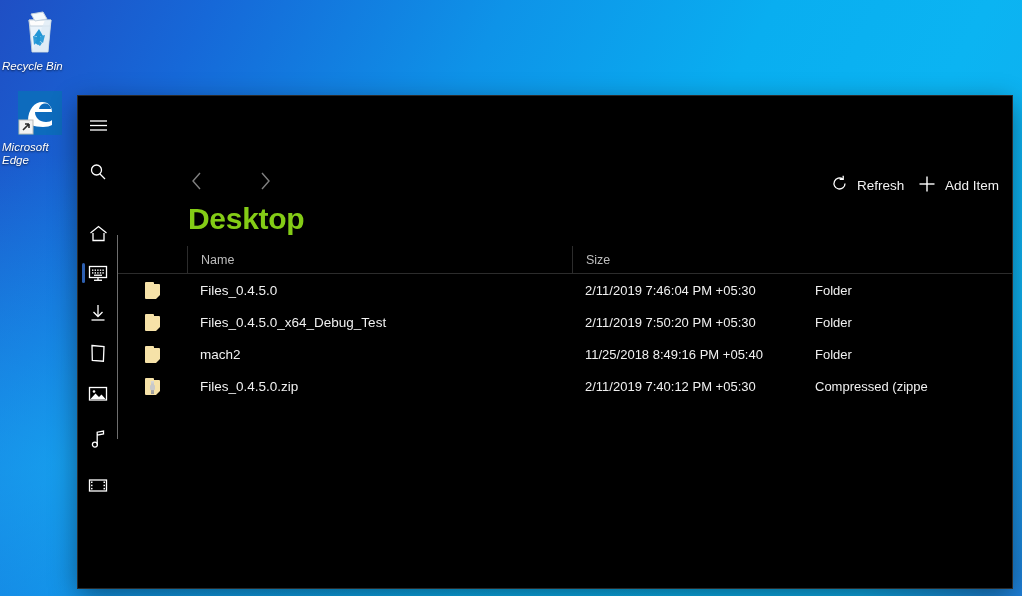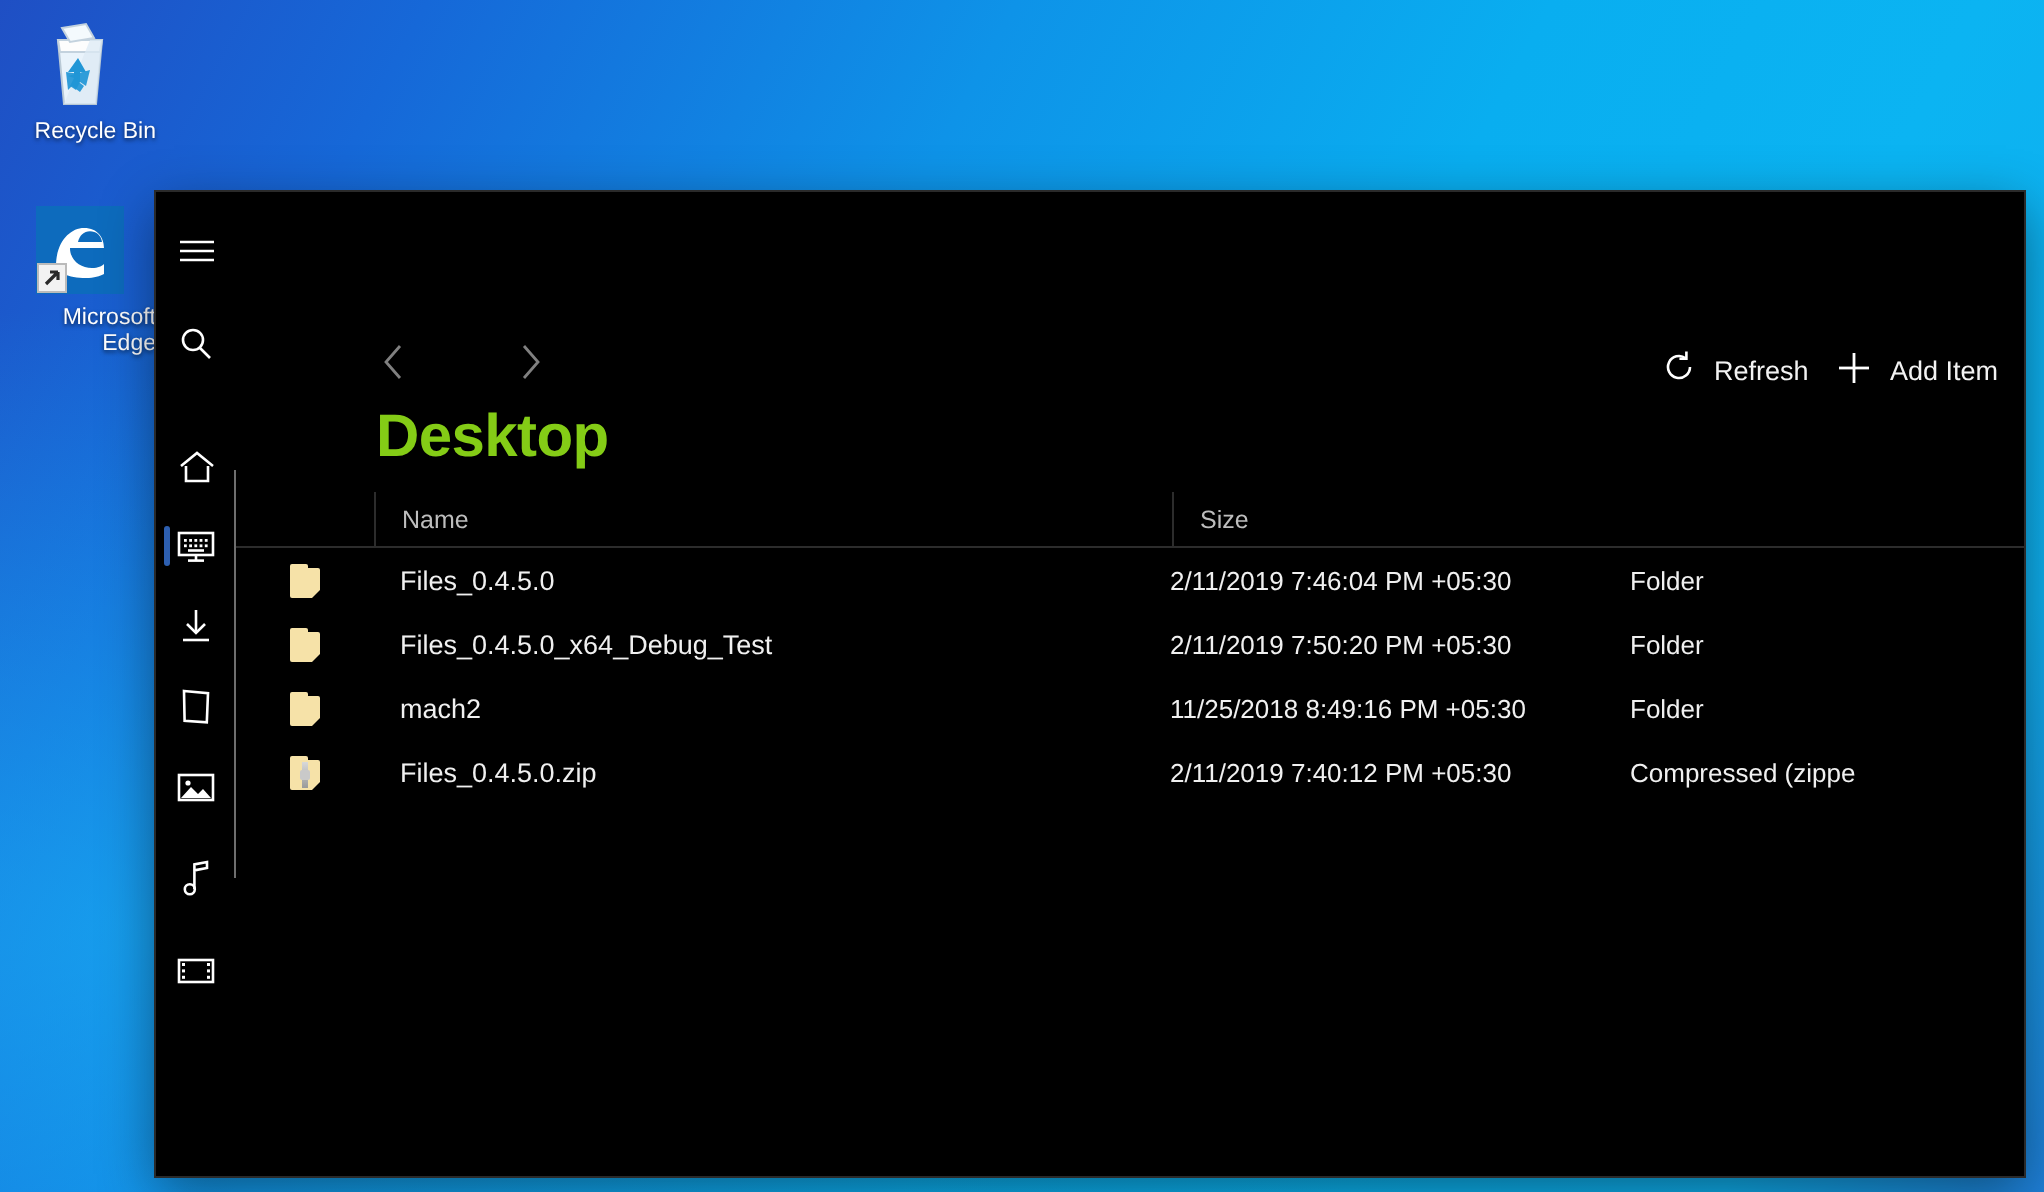--- a/index.html
+++ b/index.html
@@ -23,29 +23,30 @@
     background-color:#11a7ee;
   }
   #desktop::after{
     content:""; position:absolute; inset:0;
     background:radial-gradient(120% 95% at 8% 78%, rgba(25,190,250,.55) 0%, rgba(25,190,250,0) 55%);
     pointer-events:none;
   }
 
   
   .desk-icon{
-    position:absolute; width:76px; text-align:right; z-index:3;
+    position:absolute; width:76px; text-align:left; z-index:3;
     color:#fff; font-size:11.5px; line-height:13px;
     text-shadow:0 1px 2px rgba(0,0,0,.65);
+    font-style:italic;
   }
   .desk-icon .glyph{ height:48px; display:flex; align-items:flex-end; justify-content:center; margin-bottom:5px; }
   .desk-icon .cap{ display:block; }
 
   #icon-recycle{ left:2px; top:7px; }
-  #icon-edge{ left:2px; top:100px; }
+  #icon-edge{ left:2px; top:88px; }
 
   
   #app{
     position:absolute; left:78px; top:96px; width:934px; height:492px;
     background:#000; z-index:5;
     box-shadow:0 0 0 1px #2a2a2a, 0 8px 26px rgba(0,0,0,.45);
     display:flex; overflow:hidden;
   }
 
   
@@ -103,21 +104,21 @@
   .row{ display:flex; align-items:center; height:32px; }
   #thead{
     height:28px; color:#bdbdbd; font-size:12.5px;
     border-bottom:1px solid #2c2c2c; align-items:stretch;
   }
   #thead .cell{ display:flex; align-items:center; }
   .c-icon{ width:69px; flex:0 0 69px; display:flex; justify-content:center; }
   .c-name{ width:385px; flex:0 0 385px; padding-left:13px; }
   .c-date{ width:230px; flex:0 0 230px; padding-left:13px; }
   .c-type{ width:148px; flex:0 0 148px; padding-left:13px; }
-  .c-size{ flex:1; padding-left:13px;margin-left:14px; }
+  .c-size{ flex:1; padding-left:13px; }
   #thead .c-name, #thead .c-date, #thead .c-type, #thead .c-size{
     border-left:1px solid #2c2c2c;
   }
   .frow{ color:#f0f0f0; font-size:13.5px; height:32px; }
   .frow .c-date, .frow .c-type, .frow .c-size{ font-size:13px; }
 
   .fi{ width:15px; height:17px; position:relative; }
   .fi .body{
     position:absolute; left:0; top:2px; width:15px; height:15px;
     background:#f6e2a8; border-radius:1px;
@@ -370,21 +371,21 @@
 
         <div class="row frow">
           <div class="c-icon">
             <div class="fi">
                 <div class="tab"></div>
                 <div class="body"></div>
                 <div class="fold"></div>
               </div>
           </div>
           <div class="c-name">mach2</div>
-          <div class="c-date">11/25/2018 8:49:16 PM +05:30</div>
+          <div class="c-date">11/25/2018 8:49:16 PM +05:40</div>
           <div class="c-type">Folder</div>
           <div class="c-size"></div>
         </div>
 
         <div class="row frow">
           <div class="c-icon">
             <div class="fi">
                 <div class="tab"></div>
                 <div class="body"></div>
                 <div class="zip"></div>

